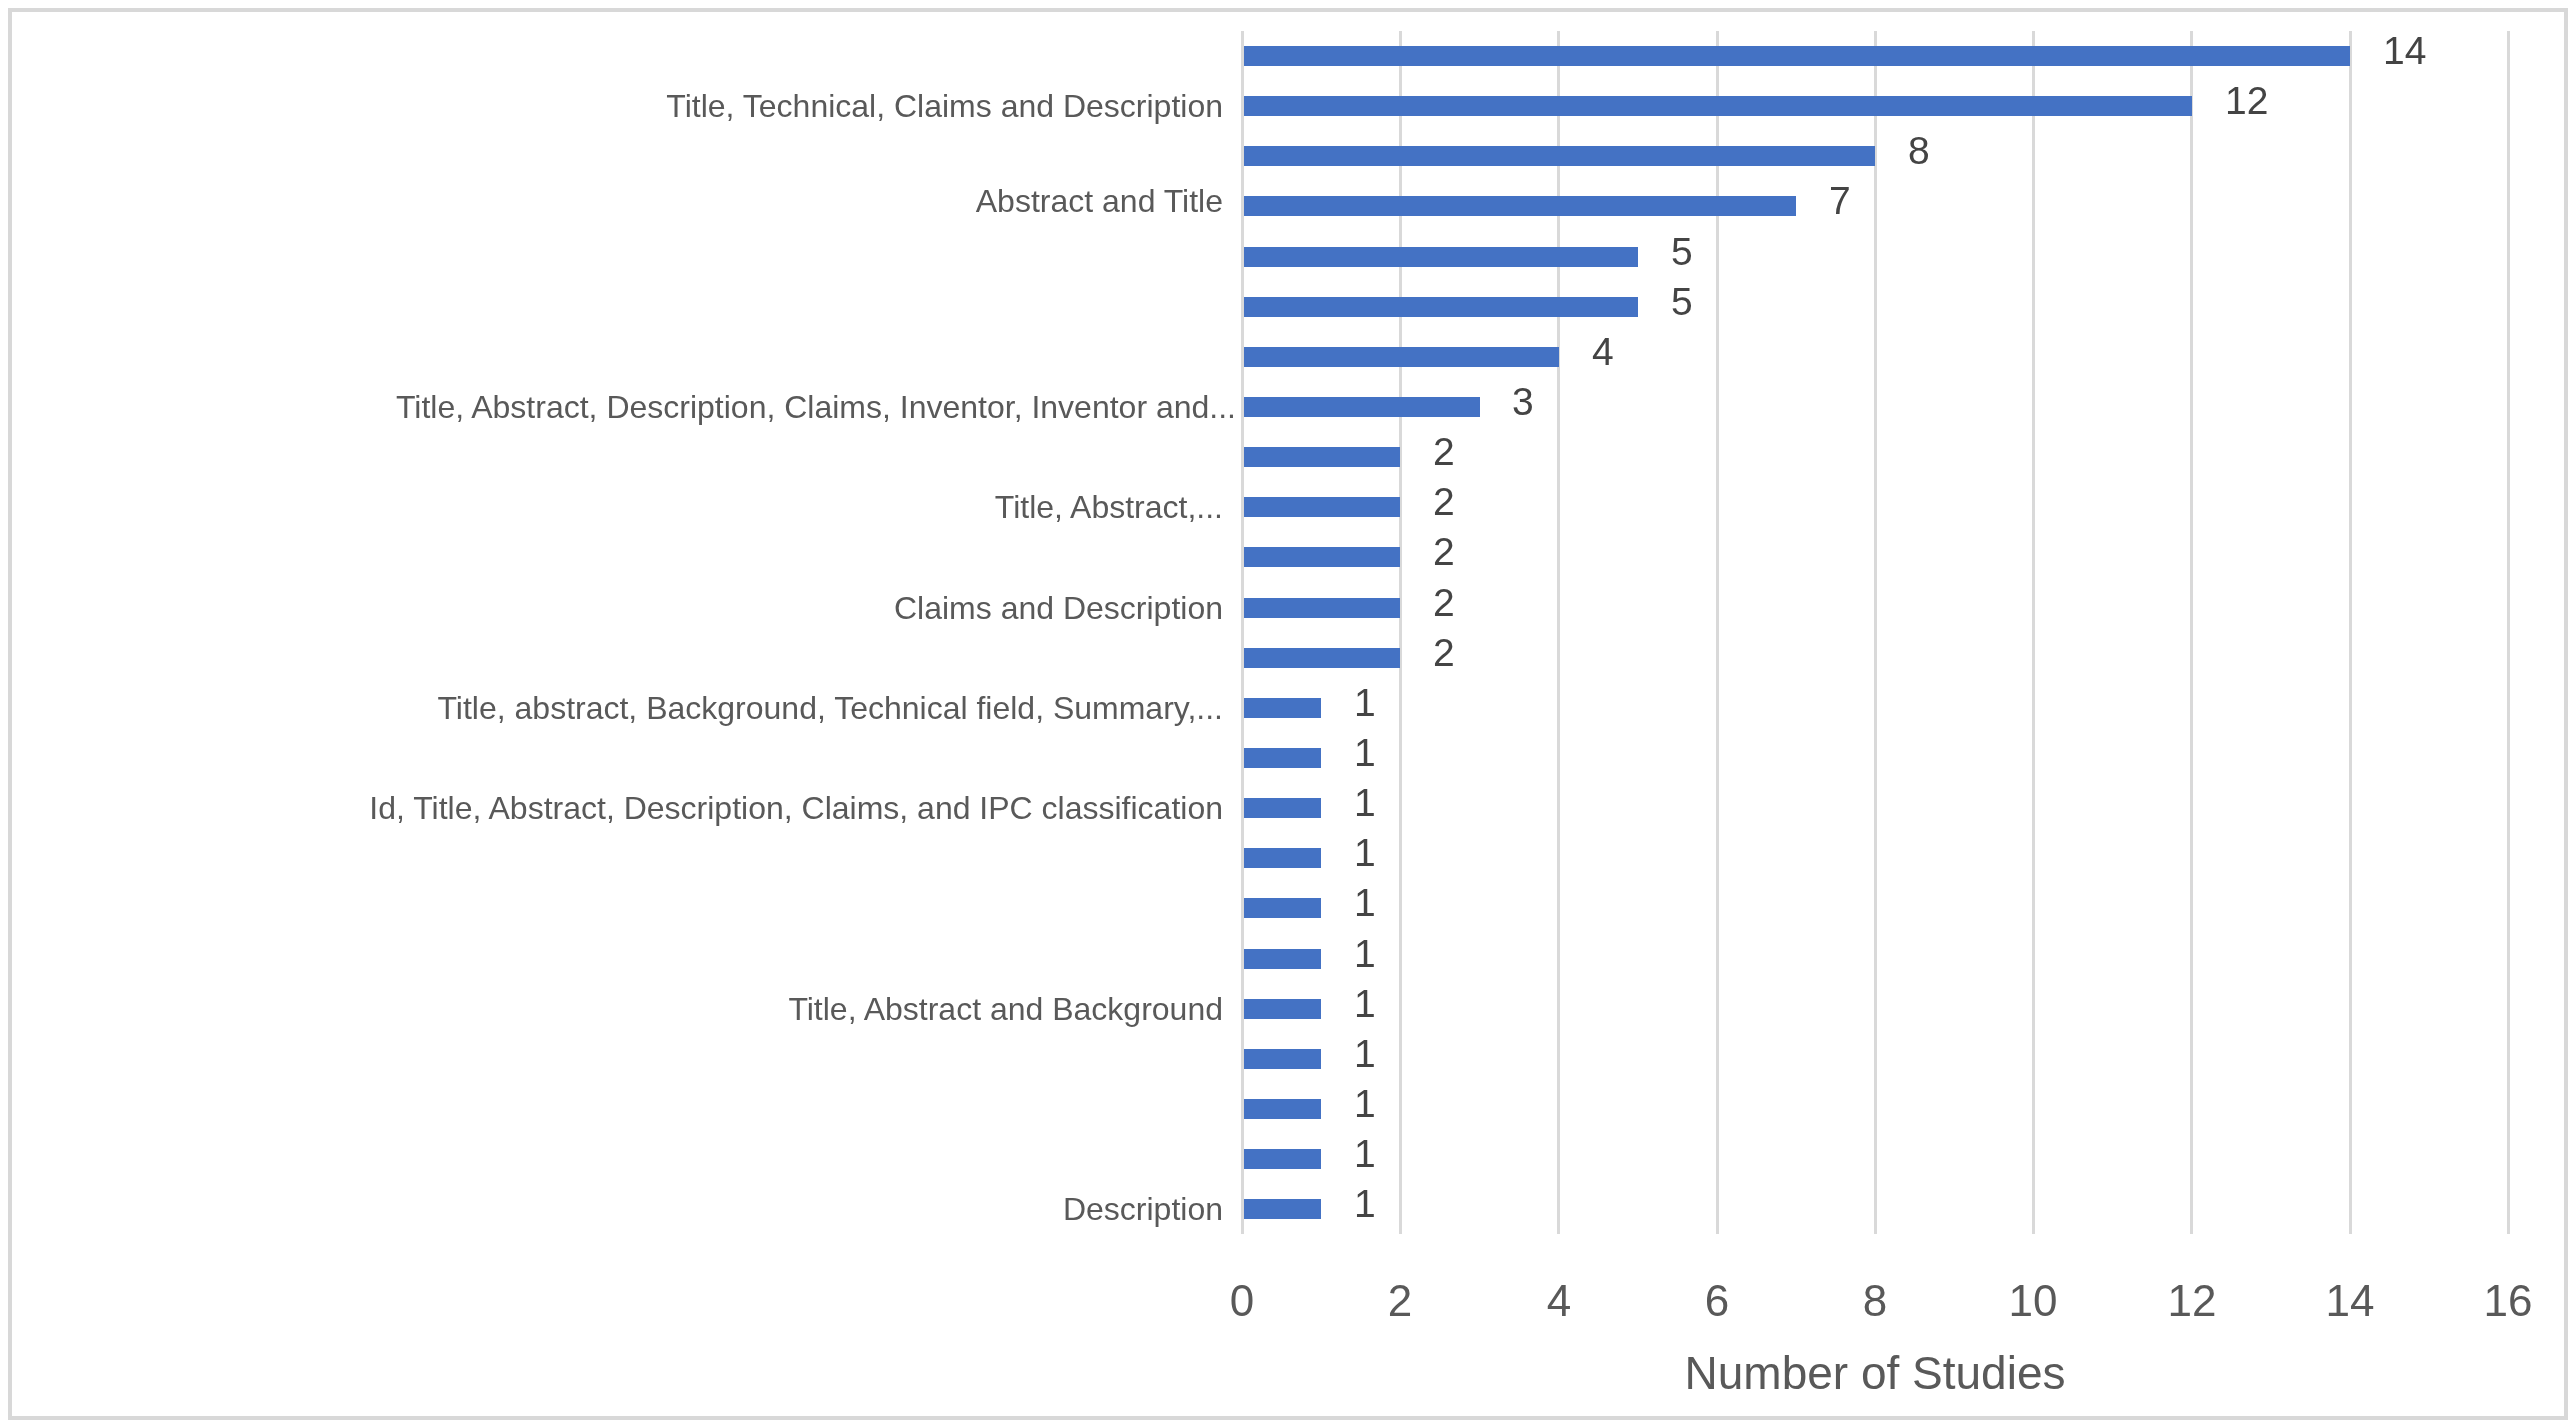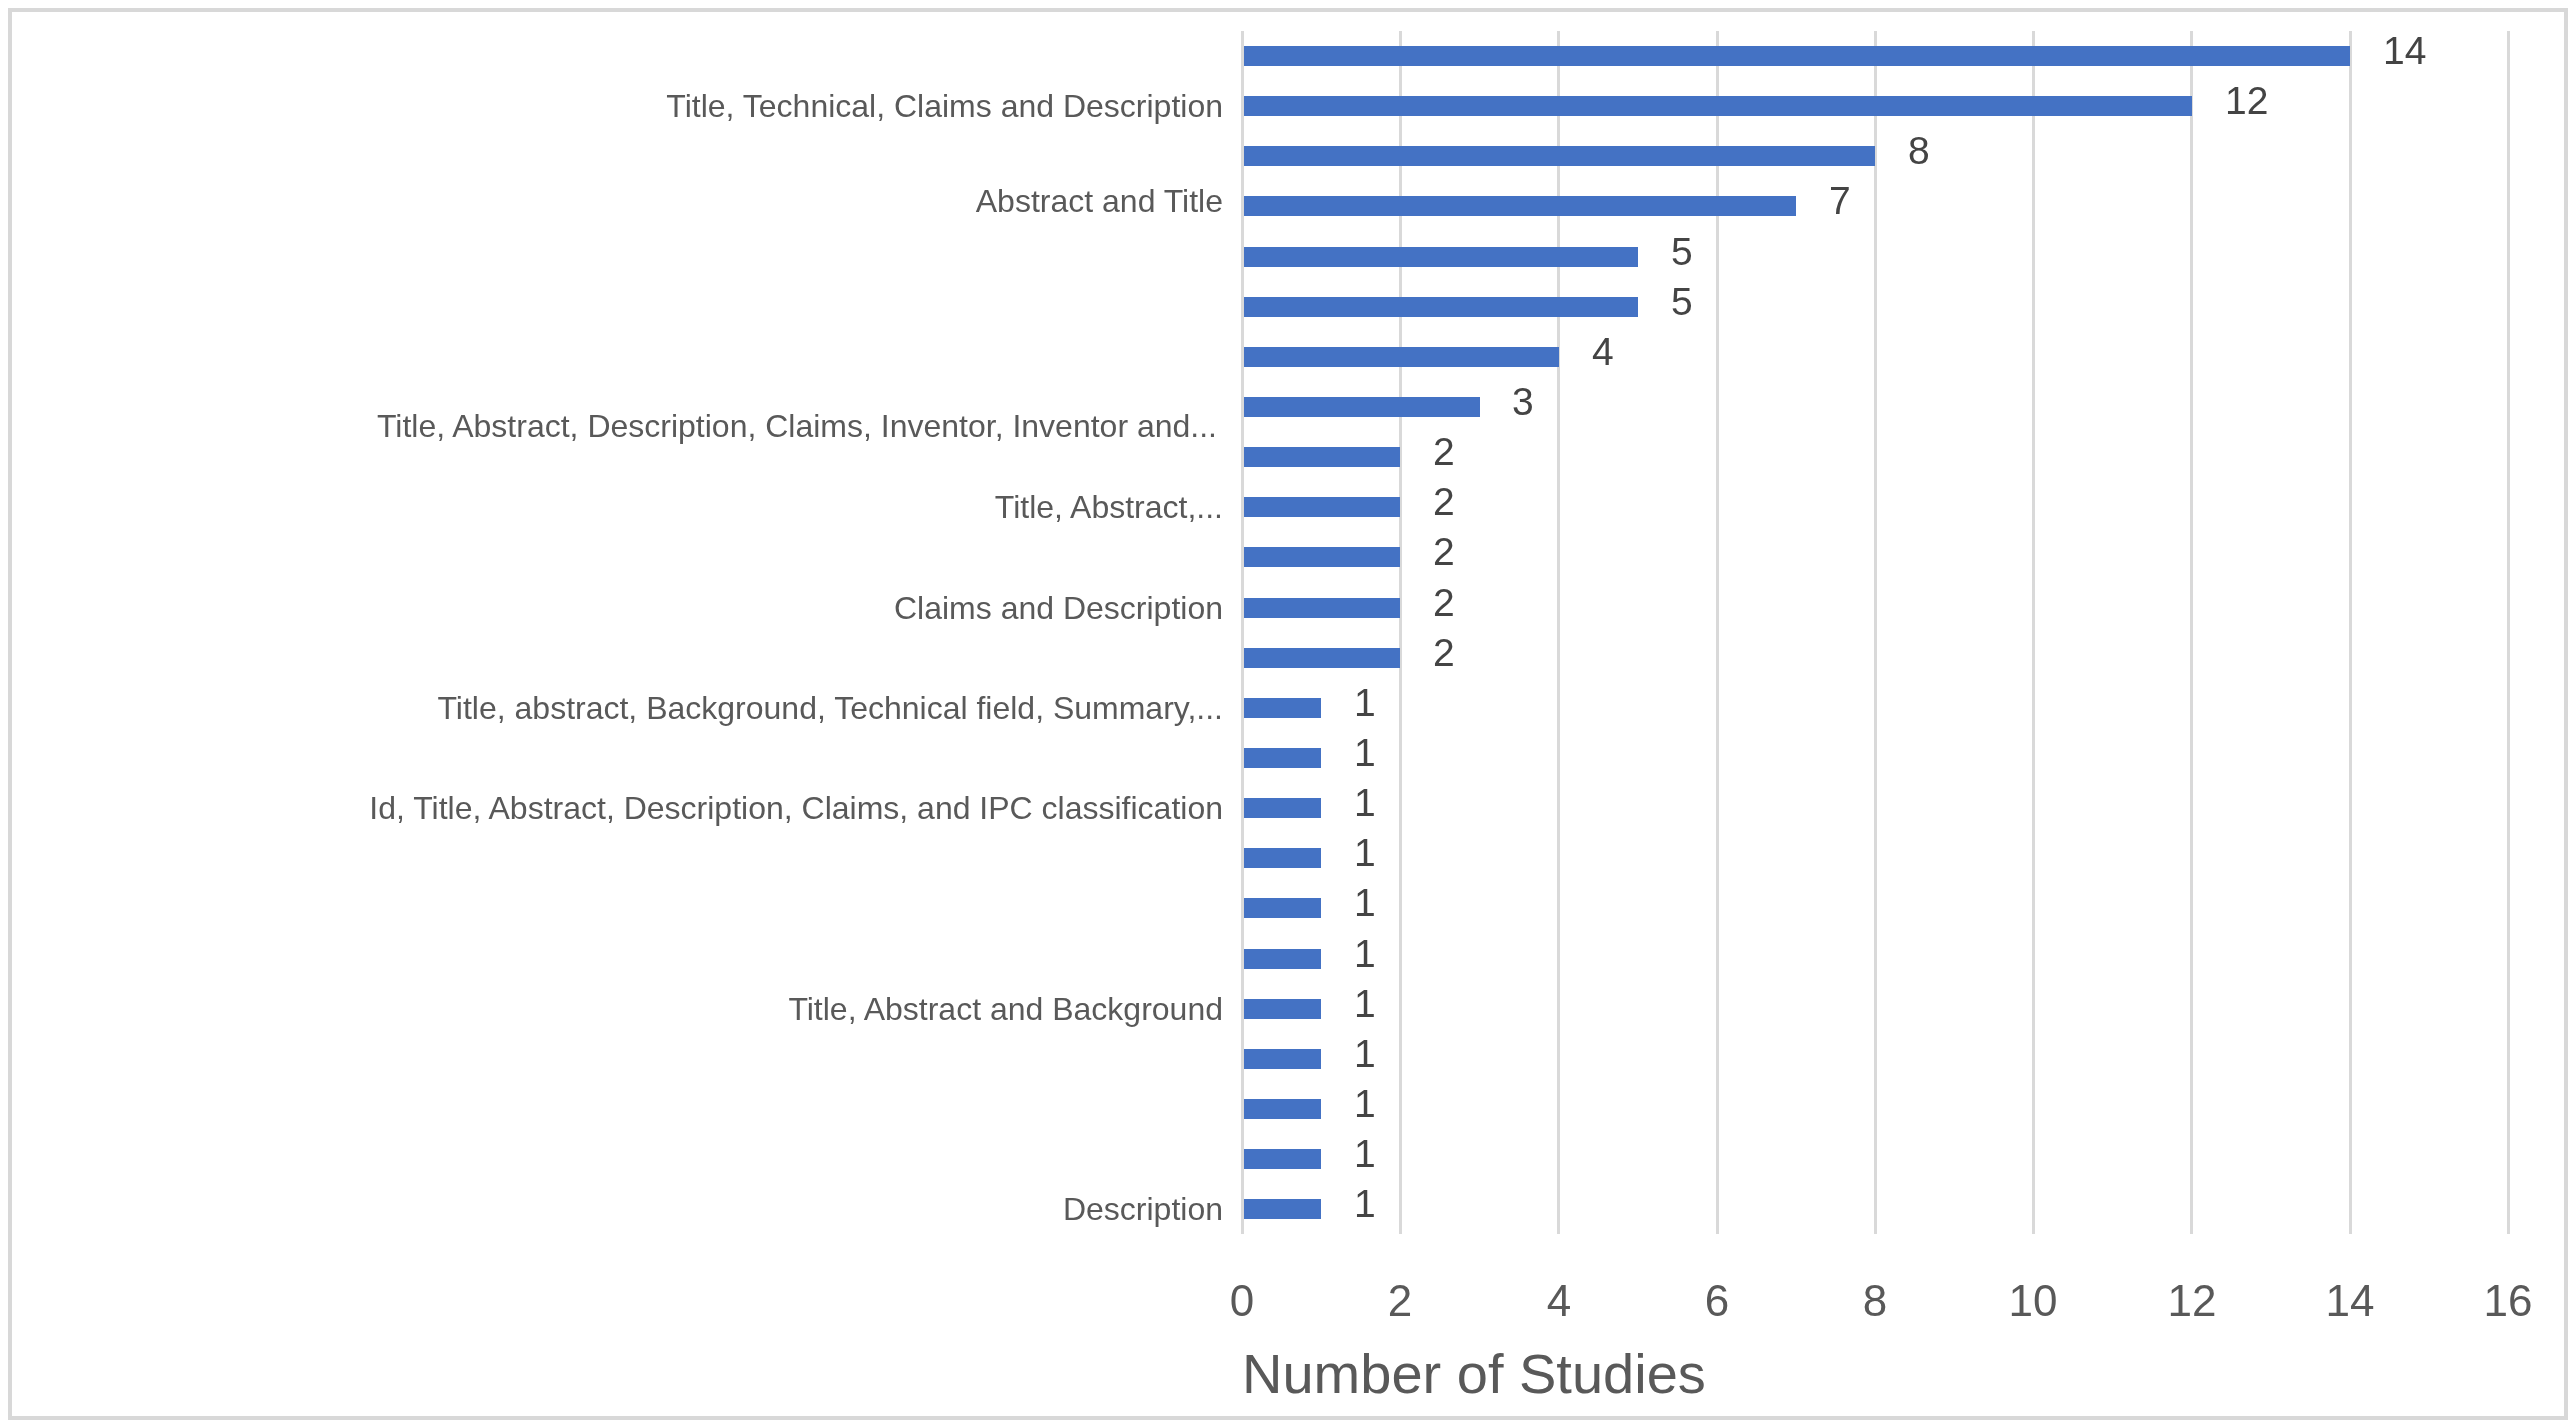--- a/index.html
+++ b/index.html
@@ -47,21 +47,22 @@
   .x-tick-label {
     position: absolute;
     color: #595959;
     font-size: 44px;
     text-align: center;
     white-space: nowrap;
   }
   .x-axis-title {
     position: absolute;
     color: #595959;
-    font-size: 56px;
+    font-size: 46px;
+    text-align: center;
     white-space: nowrap;
   }
 </style>
 </head>
 <body>
 
 <div class="chart-root">
   <div class="chart-frame"></div>
   <div id="plot-area"></div>
   <div class="x-axis-title" id="x-axis-title" style="left: 1242px; top: 1345px; width: 1266px; line-height: 57px;">Number of Studies</div>
@@ -94,21 +95,21 @@
     <div class="bar-value-label" style="left: 1829px; top: 176px; height: 50px; color: rgb(68, 68, 68);">7</div>
     <div class="category-label" style="left: 19px; width: 1204px; top: 176px; height: 50px; color: rgb(89, 89, 89); text-align: right;">Abstract and Title</div>
     <div class="bar" style="left: 1244px; top: 247px; width: 394px; height: 20px; background: rgb(68, 114, 196);"></div>
     <div class="bar-value-label" style="left: 1671px; top: 227px; height: 50px; color: rgb(68, 68, 68);">5</div>
     <div class="bar" style="left: 1244px; top: 297px; width: 394px; height: 20px; background: rgb(68, 114, 196);"></div>
     <div class="bar-value-label" style="left: 1671px; top: 277px; height: 50px; color: rgb(68, 68, 68);">5</div>
     <div class="bar" style="left: 1244px; top: 347px; width: 315px; height: 20px; background: rgb(68, 114, 196);"></div>
     <div class="bar-value-label" style="left: 1592px; top: 327px; height: 50px; color: rgb(68, 68, 68);">4</div>
     <div class="bar" style="left: 1244px; top: 397px; width: 236px; height: 20px; background: rgb(68, 114, 196);"></div>
     <div class="bar-value-label" style="left: 1512px; top: 377px; height: 50px; color: rgb(68, 68, 68);">3</div>
-    <div class="category-label" style="left: 13px; width: 1204px; top: 382px; height: 50px; color: rgb(89, 89, 89); margin-top: 19px;">Title, Abstract, Description, Claims, Inventor, Inventor and...</div>
+    <div class="category-label" style="left: 32px; width: 1204px; top: 382px; height: 50px; color: rgb(89, 89, 89);">Title, Abstract, Description, Claims, Inventor, Inventor and...</div>
     <div class="bar" style="left: 1244px; top: 447px; width: 156px; height: 20px; background: rgb(68, 114, 196);"></div>
     <div class="bar-value-label" style="left: 1433px; top: 427px; height: 50px; color: rgb(68, 68, 68);">2</div>
     <div class="bar" style="left: 1244px; top: 497px; width: 156px; height: 20px; background: rgb(68, 114, 196);"></div>
     <div class="bar-value-label" style="left: 1433px; top: 477px; height: 50px; color: rgb(68, 68, 68);">2</div>
     <div class="category-label" style="left: 19px; width: 1204px; top: 482px; height: 50px; color: rgb(89, 89, 89);">Title, Abstract,...</div>
     <div class="bar" style="left: 1244px; top: 547px; width: 156px; height: 20px; background: rgb(68, 114, 196);"></div>
     <div class="bar-value-label" style="left: 1433px; top: 527px; height: 50px; color: rgb(68, 68, 68);">2</div>
     <div class="bar" style="left: 1244px; top: 598px; width: 156px; height: 20px; background: rgb(68, 114, 196);"></div>
     <div class="bar-value-label" style="left: 1433px; top: 578px; height: 50px; color: rgb(68, 68, 68);">2</div>
     <div class="category-label" style="left: 19px; width: 1204px; top: 583px; height: 50px; color: rgb(89, 89, 89);">Claims and Description</div>

